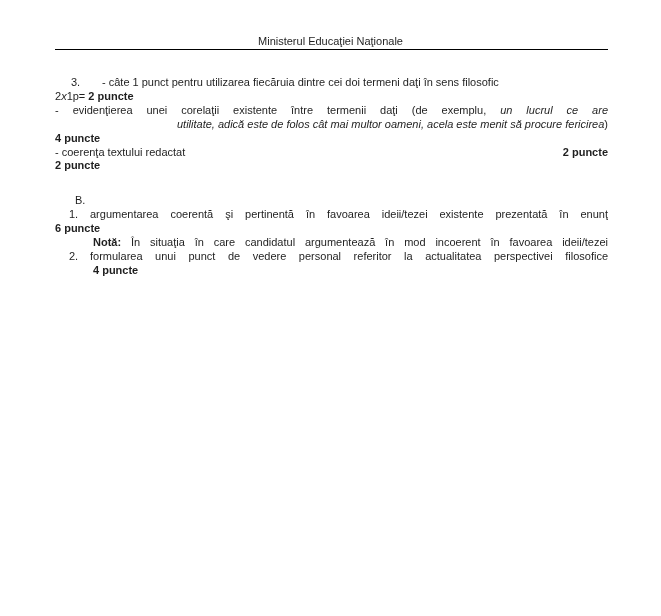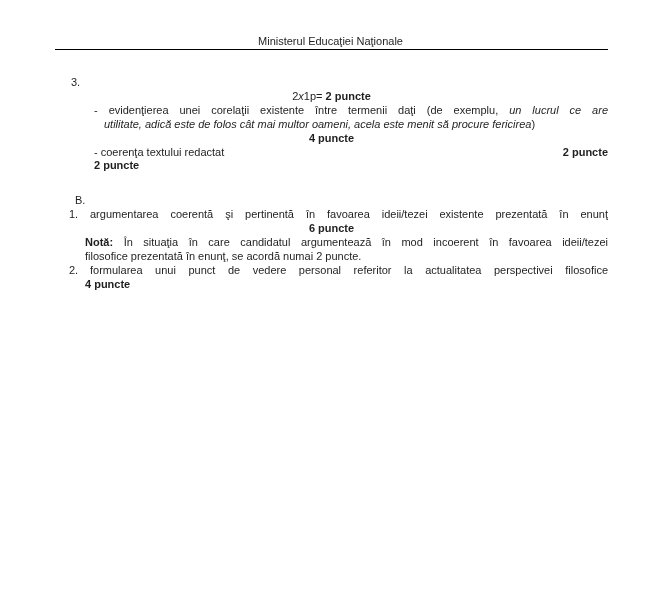--- a/index.html
+++ b/index.html
@@ -11,50 +11,51 @@
     font-family:"Liberation Sans", sans-serif;
     font-size:11px;
     line-height:13.9px;
     overflow:hidden;
   }
   .doc-header { text-align:center; padding-top:35px; line-height:12px; }
   .rule { border-top:1.5px solid #000000; margin:2px 53px 0 55px; height:0; }
   .content { margin-left:55px; width:553px; padding-top:26px; }
   .line { white-space:nowrap; }
   .just { text-align:justify; text-align-last:justify; white-space:normal; }
-  .right { text-align:center; }
+  .right { text-align:left; }
   .split { display:flex; justify-content:space-between;align-items:center; }
   .first { display:flex; }
   .num3 { display:inline-block; margin-left:16px; width:31px; flex:none; }
-  .bullet { margin-left:39px; }
-  .bullet-cont { margin-left:49px; }
+  .bullet { }
+  .bullet-cont { margin-left:49px;text-align:right; }
   .secB { margin-top:21px; }
   .blabel { margin-left:20px; }
   .item { display:flex; }
   .bnum { display:inline-block; margin-left:14px; width:21px; flex:none; }
   .itext { flex:1; }
-  .note { margin-left:30px; }
+  .note { margin-left:38px; }
   b, .pts { font-weight:bold; }
   i { font-style:italic; }
 </style>
 </head>
 <body>
 
 <div class="page">
 
   <header class="doc-header">
     <div>Ministerul Educaţiei Naţionale</div>
   </header>
 
   <div class="rule"></div>
 
   <main class="content">
 
     <div class="line first">
       <span class="num3">3.</span>
+      <span><span>-</span> <span>câte 1 punct pentru utilizarea fiecăruia dintre cei doi termeni daţi în sens filosofic</span></span>
     </div>
 
     <div class="line right">
       <span><span>2</span><i>x</i><span>1p=</span></span>
       <b class="pts">2 puncte</b>
     </div>
 
     <div class="line bullet just">
       <span>-</span> <span>evidenţierea unei corelaţii existente între termenii daţi (de exemplu,</span> <i>un lucrul ce are</i>
     </div>
@@ -81,21 +82,20 @@
         <span class="bnum">1.</span>
         <div class="itext just">argumentarea coerentă şi pertinentă în favoarea ideii/tezei existente prezentată în enunţ</div>
       </div>
       <div class="line right">
         <b class="pts">6 puncte</b>
       </div>
 
       <div class="line note just">
         <b>Notă:</b> <span>În situaţia în care candidatul argumentează în mod incoerent în favoarea ideii/tezei</span>
       </div>
-      <div class="line note">filosofice prezentată în enunţ, se acordă numai 2 puncte.</div>
 
       <div class="line item">
         <span class="bnum">2.</span>
         <div class="itext just">formularea unui punct de vedere personal referitor la actualitatea perspectivei filosofice</div>
       </div>
       <div class="line note split">
         <b class="pts">4 puncte</b>
       </div>
     </section>
 

